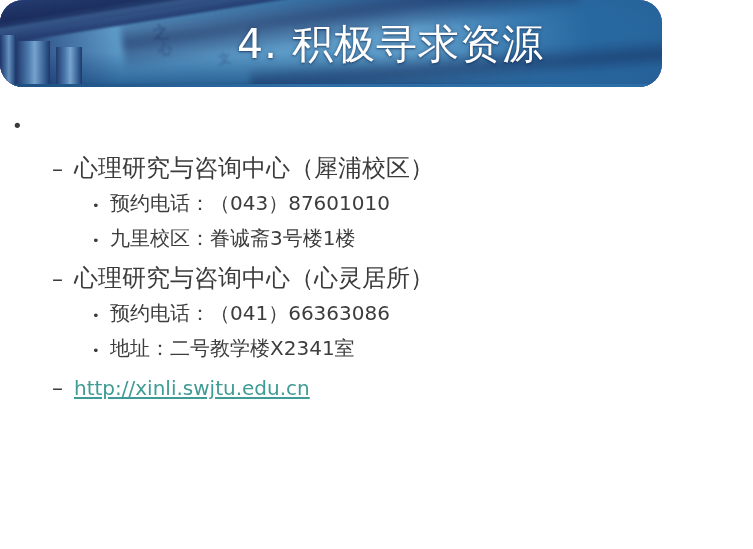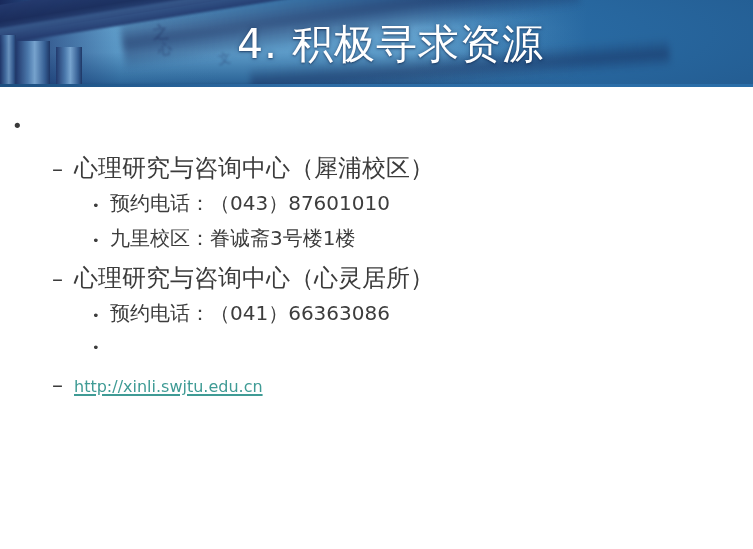--- a/index.html
+++ b/index.html
@@ -21,24 +21,25 @@
     width: 753px;
     height: 549px;
     background: #ffffff;
   }
 
   
   .banner {
     position: absolute;
     left: 0;
     top: 0;
-    width: 753px;
+    width: 662px;
     height: 87px;
     overflow: hidden;
     background: #d946ef;
+    border-radius: 23px;
   }
   .banner-photo {
     position: absolute;
     left: 0;
     top: 0;
     width: 753px;
     height: 87px;
   }
   
   .photo-base {
@@ -220,21 +221,21 @@
     flex: 0 0 18px;
     font-size: 13px;
     color: #3d3d3d;
   }
 
   .link {
     color: #3f9b95;
     text-decoration: underline;
     text-underline-offset: 2px;
     text-decoration-thickness: 1.5px;
-    font-size: 16px;
+    font-size: 20px;
   }
 </style>
 </head>
 <body>
 
 <div class="slide">
 
   <div class="banner">
     <div class="banner-photo">
       <div class="photo-base"></div>
@@ -276,20 +277,21 @@
     <div class="line lvl2">
       <span class="marker">–</span>
       <span>心理研究与咨询中心（心灵居所）</span>
     </div>
     <div class="line lvl3">
       <span class="marker">•</span>
       <span>预约电话：（041）66363086</span>
     </div>
     <div class="line lvl3">
       <span class="marker">•</span>
+      <span>地址：二号教学楼X2341室</span>
     </div>
 
     <div class="line lvl2">
       <span class="marker">–</span>
       <span class="link">http://xinli.swjtu.edu.cn</span>
     </div>
 
   </div>
 </div>
 

